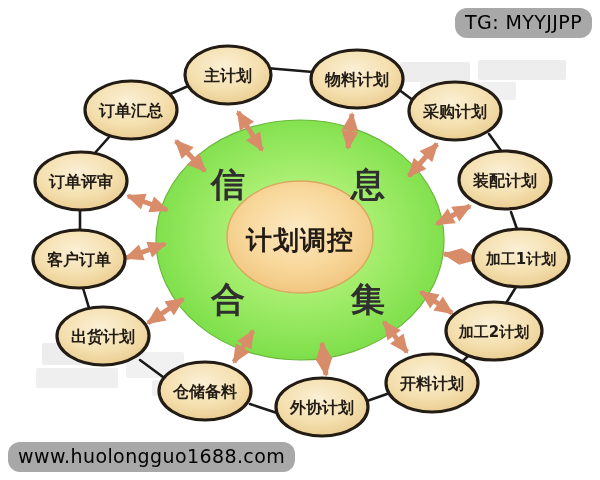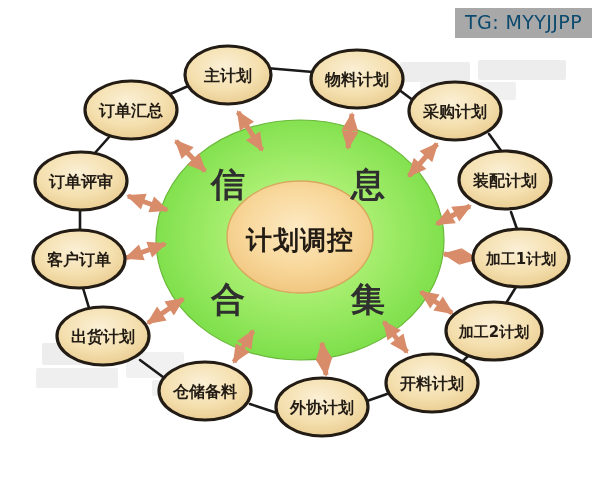--- a/index.html
+++ b/index.html
@@ -22,24 +22,25 @@
   #diagram {
     position: absolute;
     left: 0;
     top: 0;
     width: 600px;
     height: 480px;
   }
   .wm-badge {
     position: absolute;
     background: #a8a8a8;
-    color: #0c4a6e;
+    color: #000000;
     font-family: "DejaVu Sans", "Liberation Sans", sans-serif;
     letter-spacing: 0.4px;
     white-space: nowrap;
+    border-radius: 12px;
   }
   #wm-top {
     right: 8px;
     top: 8px;
     font-size: 19px;
     padding: 3px 10px 5px 10px;
   }
   #wm-bottom {
     left: 8px;
     bottom: 8px;
@@ -179,14 +180,15 @@
         </g>
         <g>
           <ellipse cx="131" cy="110" rx="46" ry="29" fill="url(#gradNode)" stroke="#231c14" stroke-width="3.2"></ellipse>
           <text x="131" y="116" text-anchor="middle" font-family="'DejaVu Sans','Liberation Sans',sans-serif" font-size="16" font-weight="bold" fill="#231c14">订单汇总</text>
         </g>
       </g>
   </svg>
 
   <div class="wm-badge" id="wm-top">TG: MYYJJPP</div>
 
+  <div class="wm-badge" id="wm-bottom">www.huolongguo1688.com</div>
 
 </div>
 
 </body></html>

